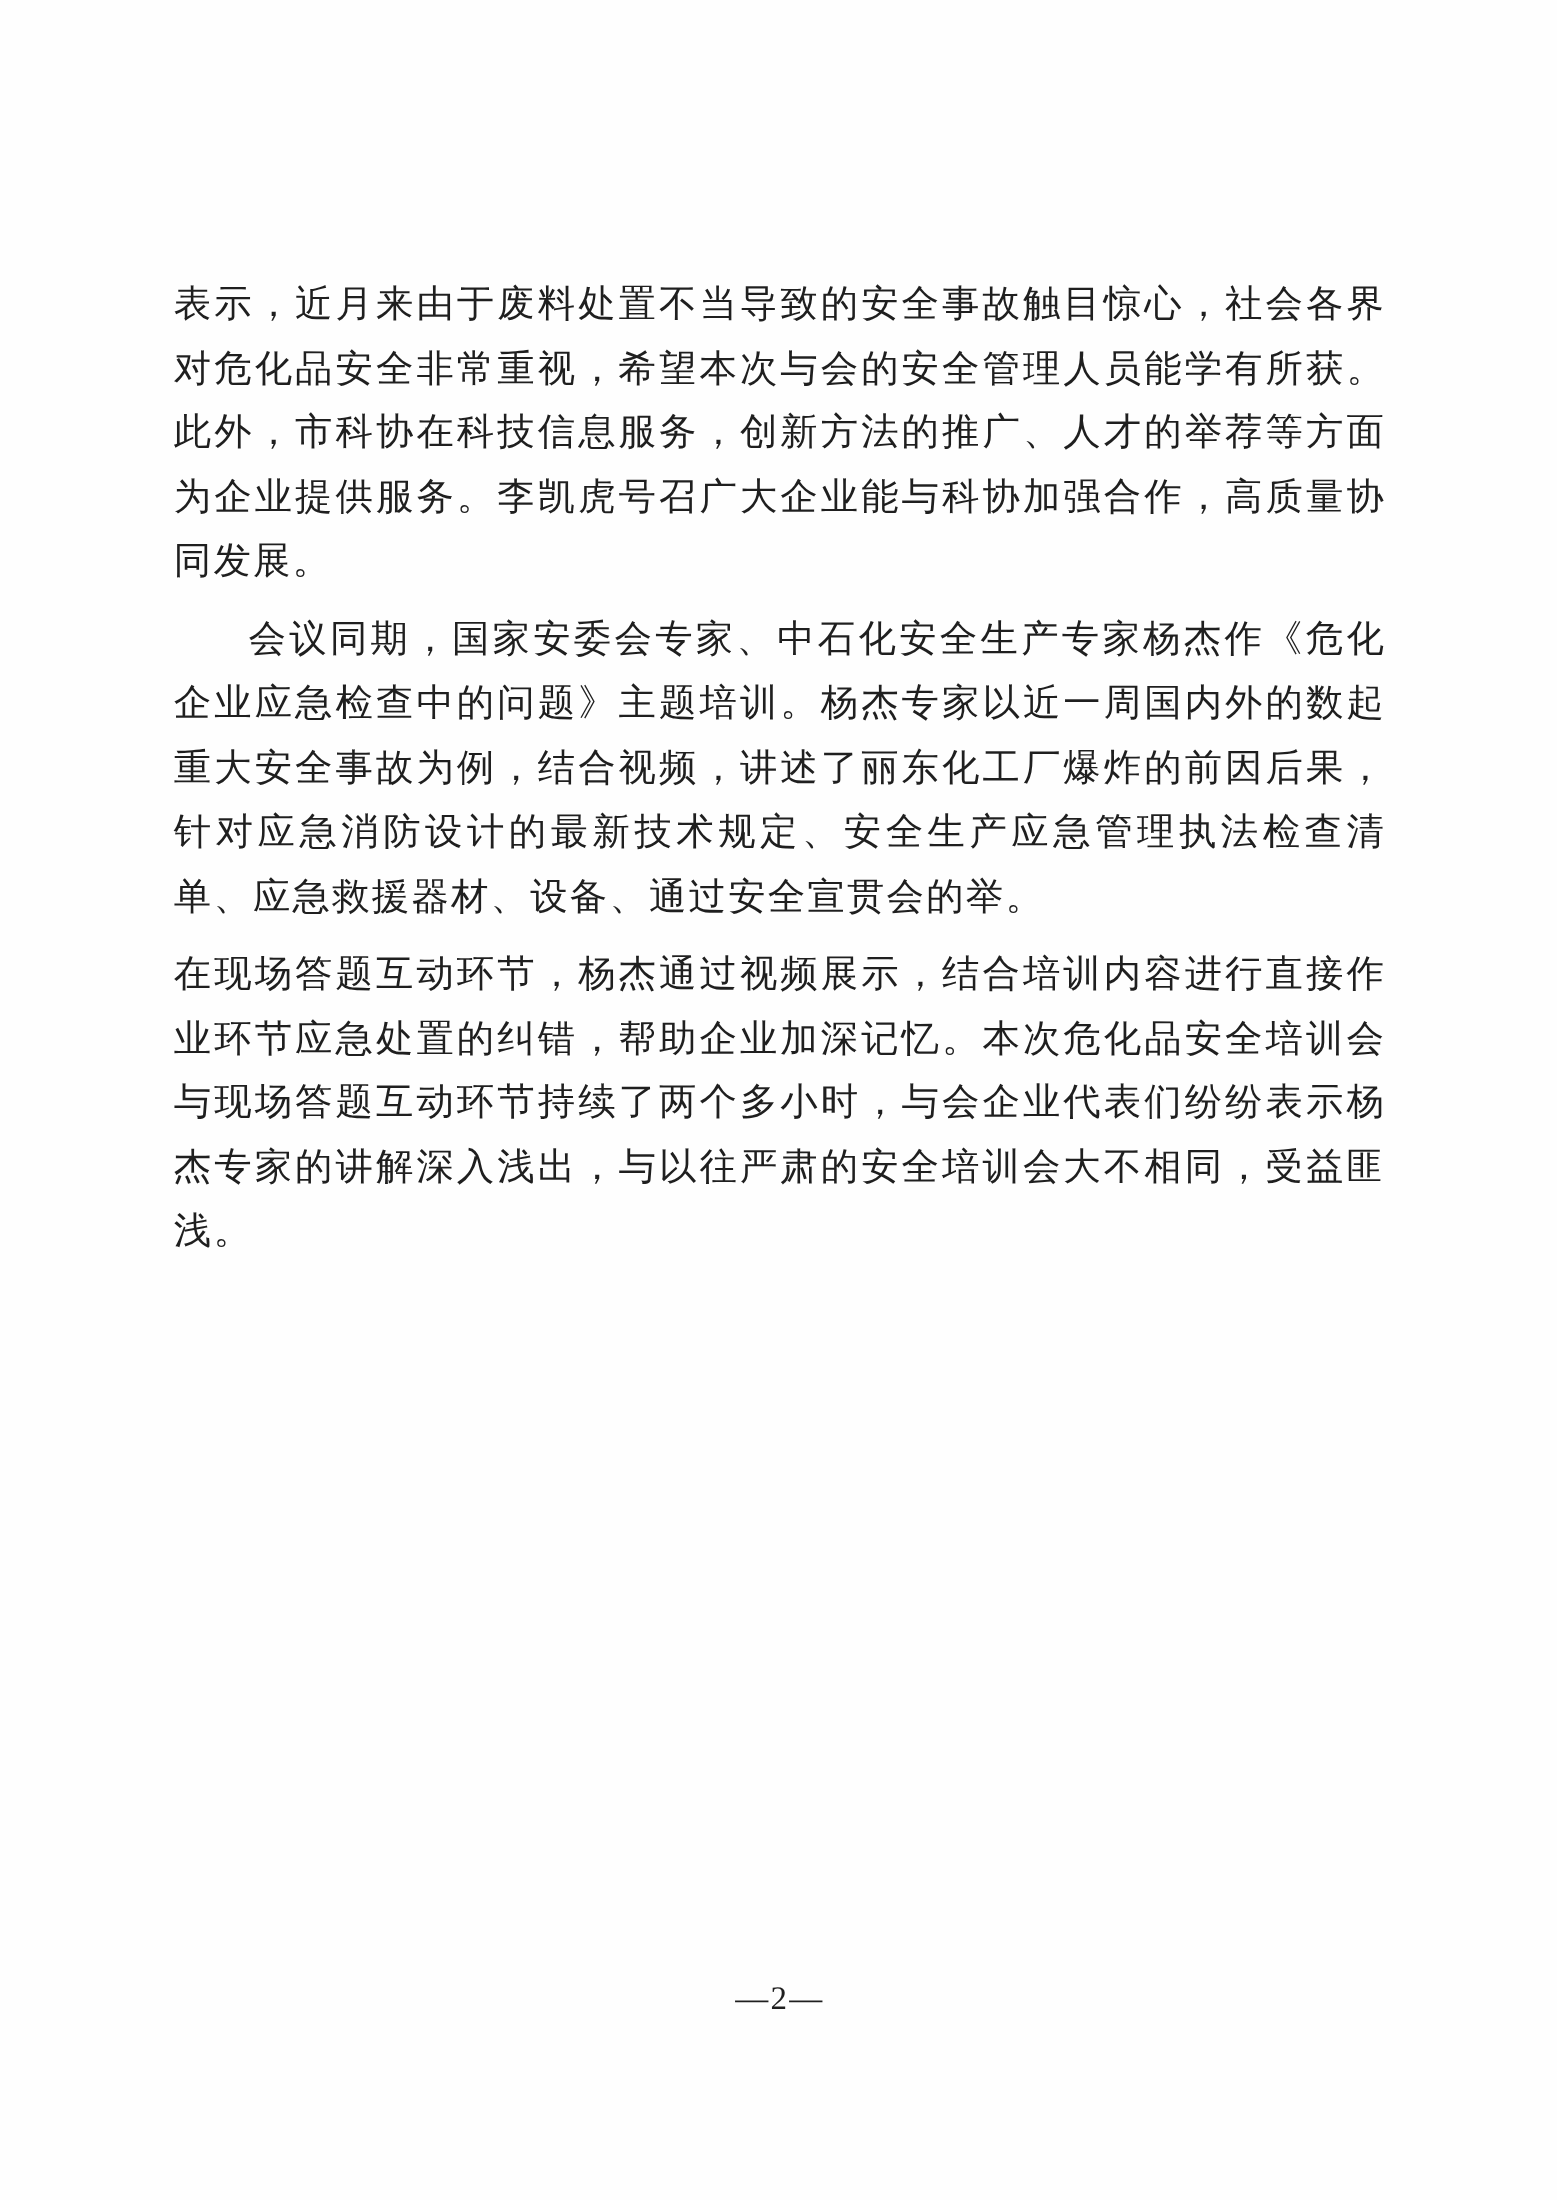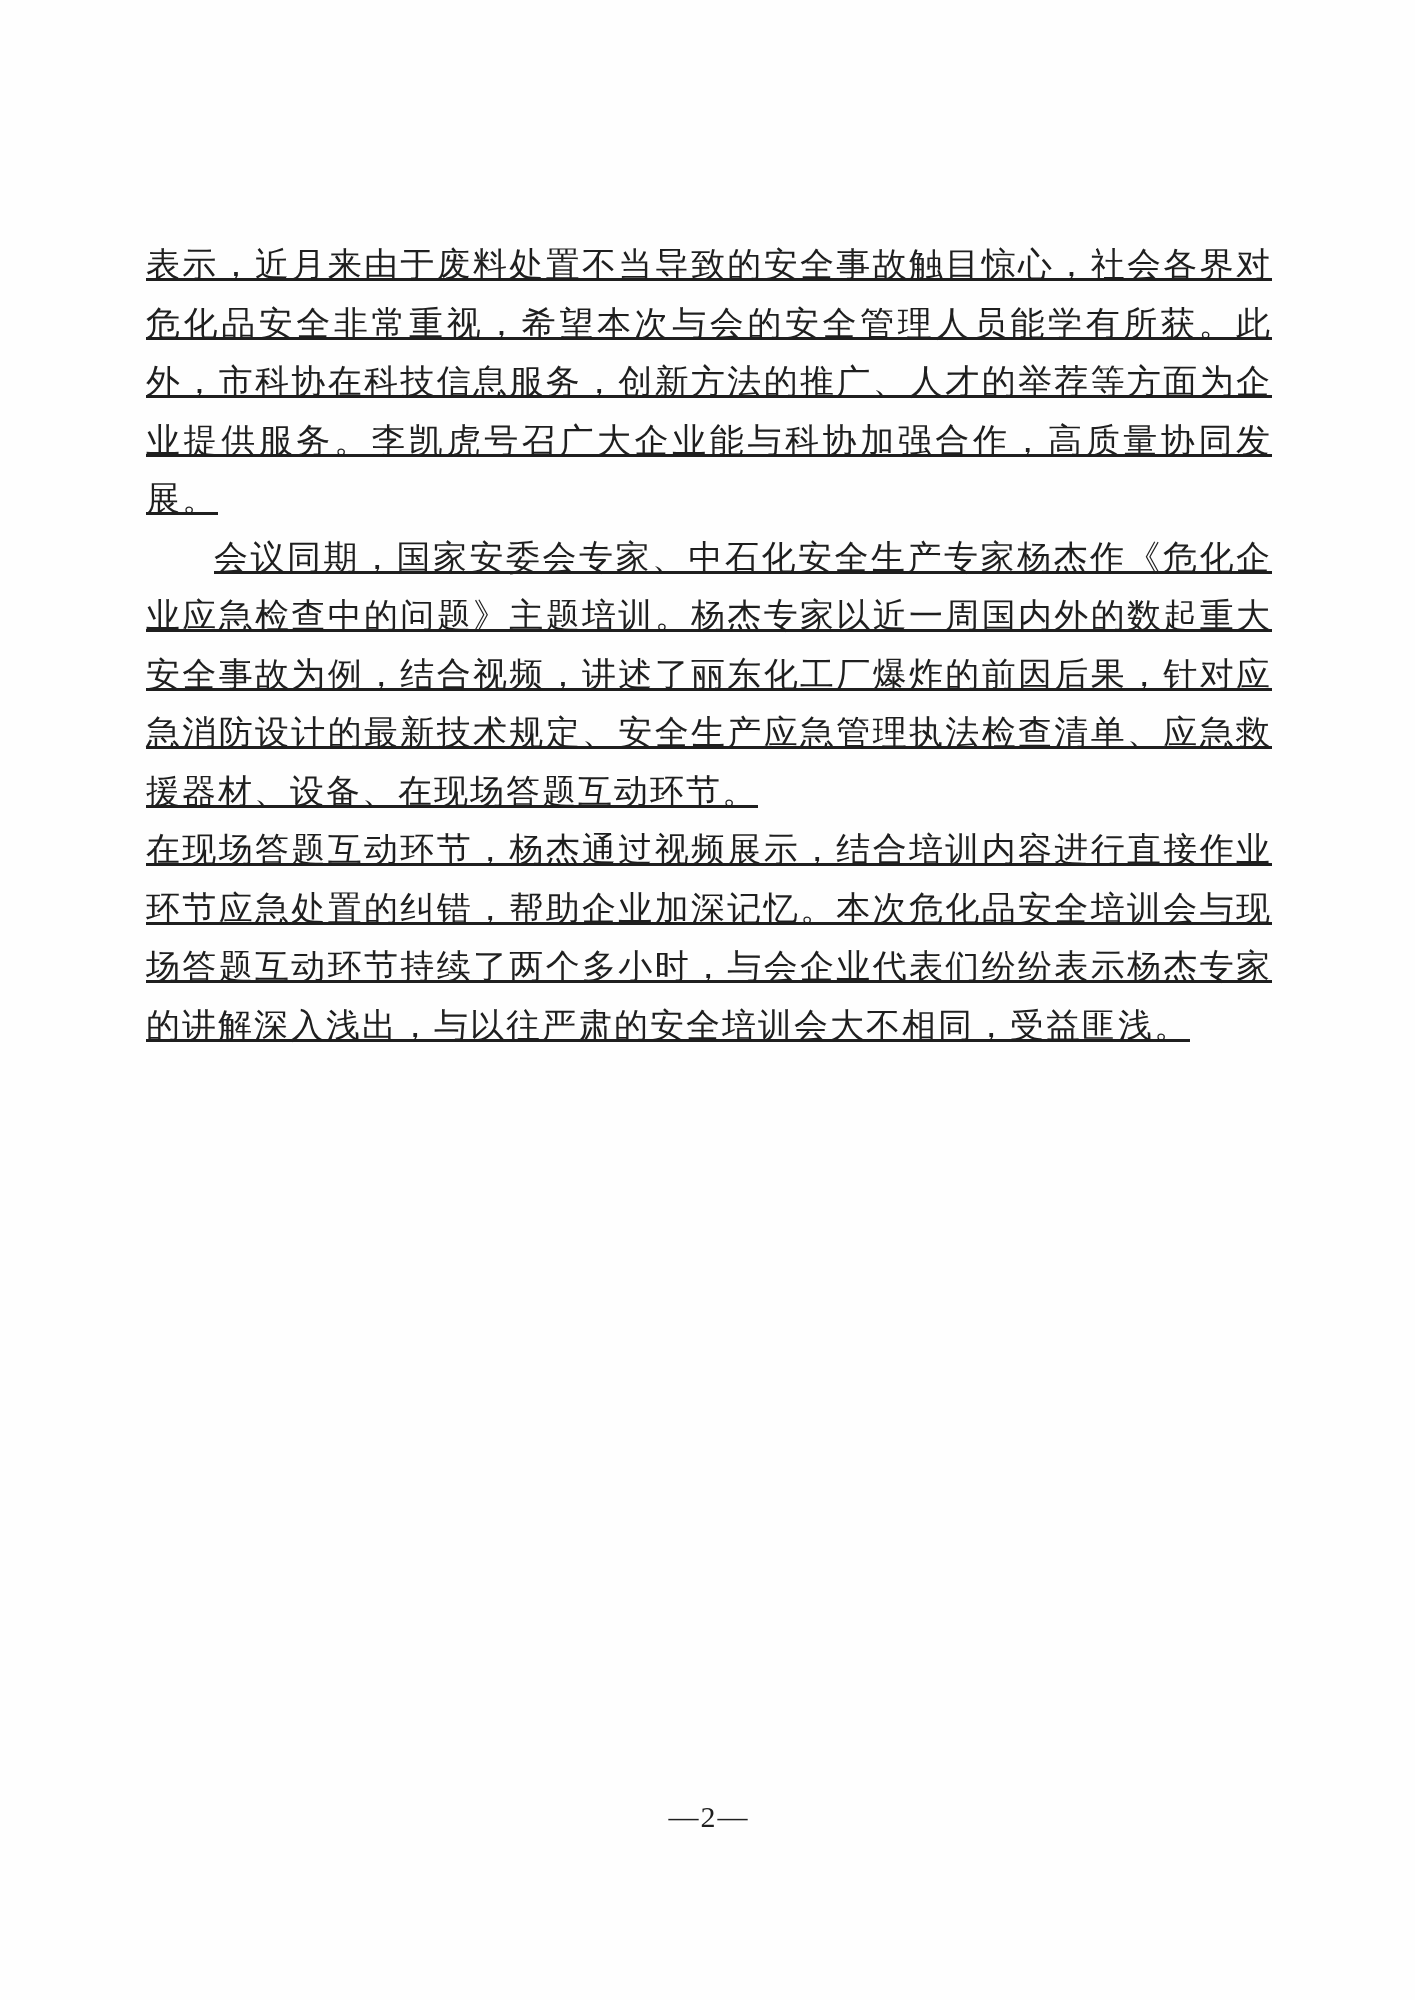--- a/index.html
+++ b/index.html
@@ -17,29 +17,28 @@
     color: #1f1f1f;
     overflow: hidden;
   }
   .content {
     position: absolute;
     left: 146px;
     top: 236px;
     width: 1126px;
   }
   p.para {
-    margin: 0;
+    margin: 12px;
     padding: 0;
     font-size: 34px;
     line-height: 58.5px;
     letter-spacing: 2px;
     text-align: justify;
     text-justify: inter-ideograph;
     word-break: break-all;
-    text-decoration: underline;
   }
   p.para.indent {
     text-indent: 2em;
   }
   .page-footer {
     position: absolute;
     top: 1800px;
     left: 146px;
     width: 1126px;
     text-align: center;
@@ -48,19 +47,19 @@
     color: #1f1f1f;
   }
 </style>
 </head>
 <body>
 
 <div class="page">
 
   <div class="content">
     <p class="para">表示，近月来由于废料处置不当导致的安全事故触目惊心，社会各界对危化品安全非常重视，希望本次与会的安全管理人员能学有所获。此外，市科协在科技信息服务，创新方法的推广、人才的举荐等方面为企业提供服务。李凯虎号召广大企业能与科协加强合作，高质量协同发展。</p>
-    <p class="para indent">会议同期，国家安委会专家、中石化安全生产专家杨杰作《危化企业应急检查中的问题》主题培训。杨杰专家以近一周国内外的数起重大安全事故为例，结合视频，讲述了丽东化工厂爆炸的前因后果，针对应急消防设计的最新技术规定、安全生产应急管理执法检查清单、应急救援器材、设备、在现场答题互动环节。</p>
+    <p class="para indent">会议同期，国家安委会专家、中石化安全生产专家杨杰作《危化企业应急检查中的问题》主题培训。杨杰专家以近一周国内外的数起重大安全事故为例，结合视频，讲述了丽东化工厂爆炸的前因后果，针对应急消防设计的最新技术规定、安全生产应急管理执法检查清单、应急救援器材、设备、通过安全宣贯会的举。</p>
     <p class="para">在现场答题互动环节，杨杰通过视频展示，结合培训内容进行直接作业环节应急处置的纠错，帮助企业加深记忆。本次危化品安全培训会与现场答题互动环节持续了两个多小时，与会企业代表们纷纷表示杨杰专家的讲解深入浅出，与以往严肃的安全培训会大不相同，受益匪浅。</p>
   </div>
 
   <div class="page-footer">—2—</div>
 
 </div>
 
 </body></html>

